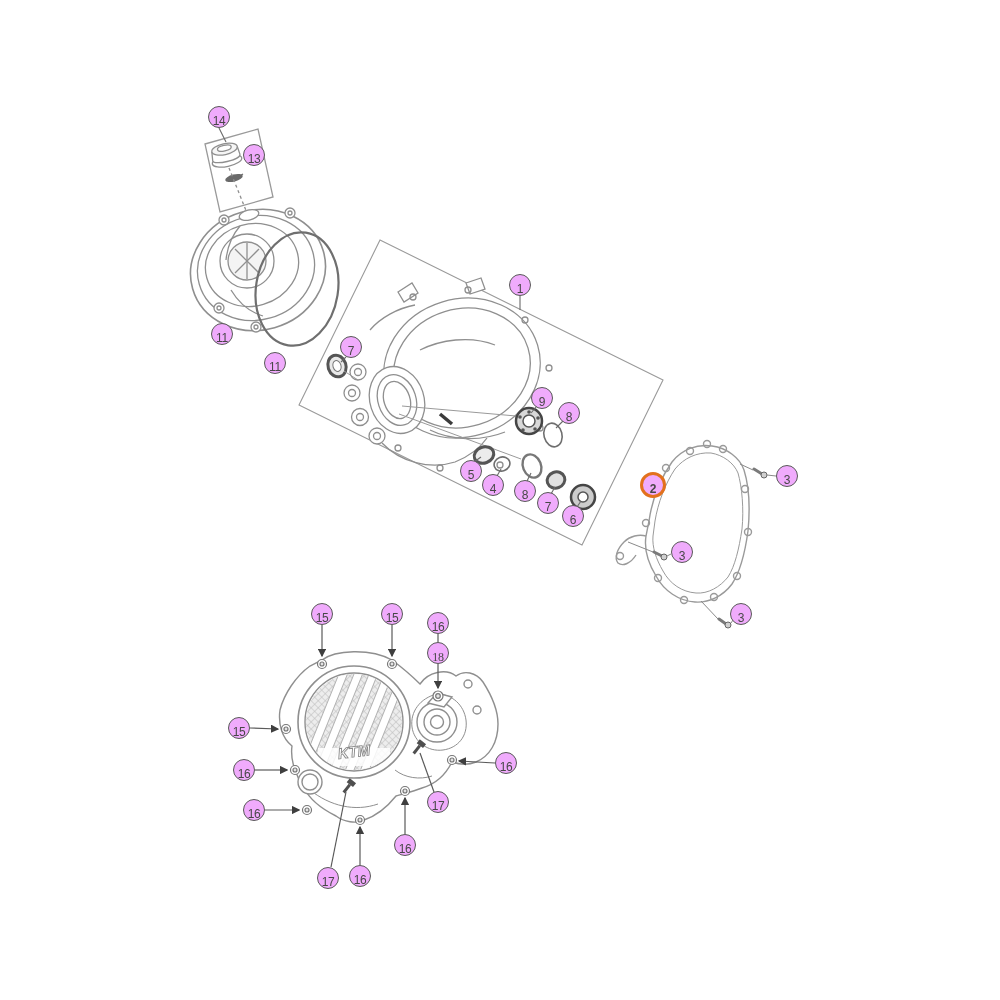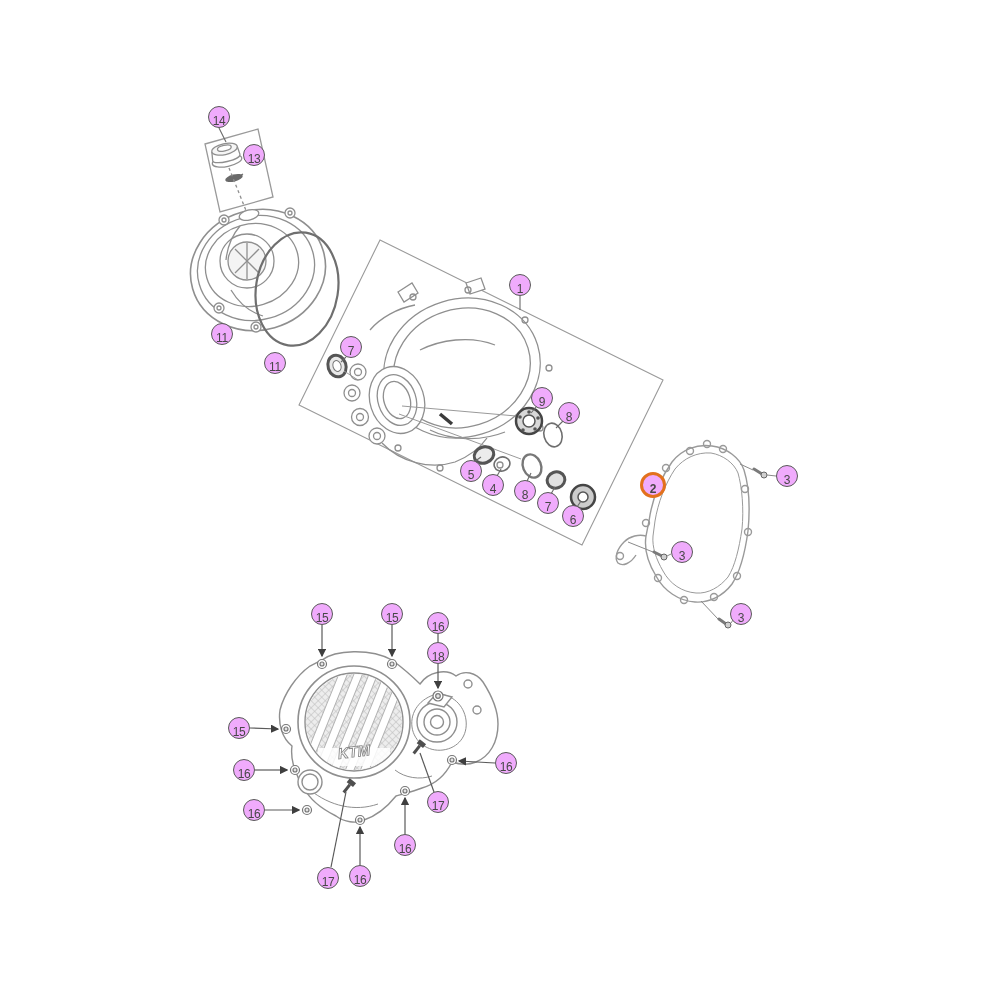--- a/index.html
+++ b/index.html
@@ -362,17 +362,17 @@
       </div>
       <div class="callout" style="left: 495px; top: 752px; border-color: rgb(89, 89, 89); color: rgb(71, 71, 71);">
         <span>16</span>
       </div>
       <div class="callout" style="left: 317px; top: 867px; border-color: rgb(89, 89, 89); color: rgb(71, 71, 71);">
         <span>17</span>
       </div>
       <div class="callout" style="left: 427px; top: 791px; border-color: rgb(89, 89, 89); color: rgb(71, 71, 71);">
         <span>17</span>
       </div>
-      <div class="callout" style="left: 427px; top: 642px; border-color: rgb(89, 89, 89); color: rgb(71, 71, 71);">
+      <div class="callout" style="left: 427px; top: 642px; border-color: rgb(89, 89, 89); color: rgb(71, 71, 71); font-family: Liberation Serif, serif;">
         <span>18</span>
       </div>
     </div>
 </div>
 
 </body></html>

